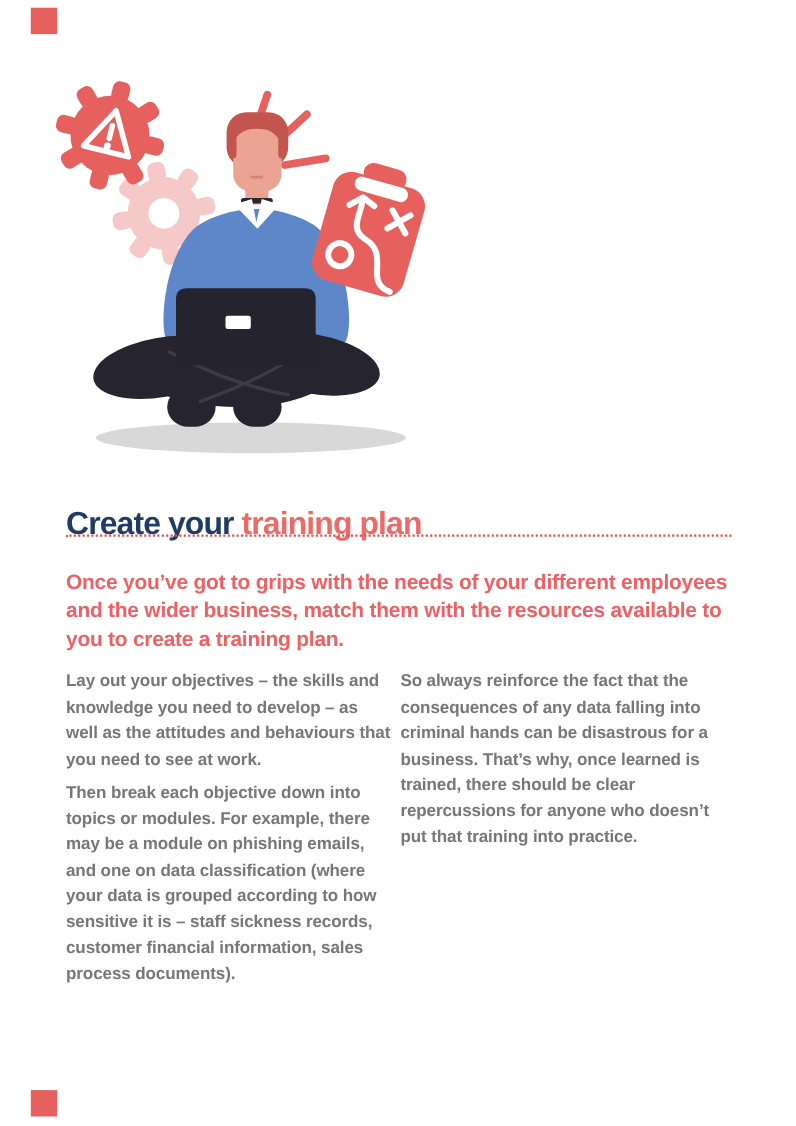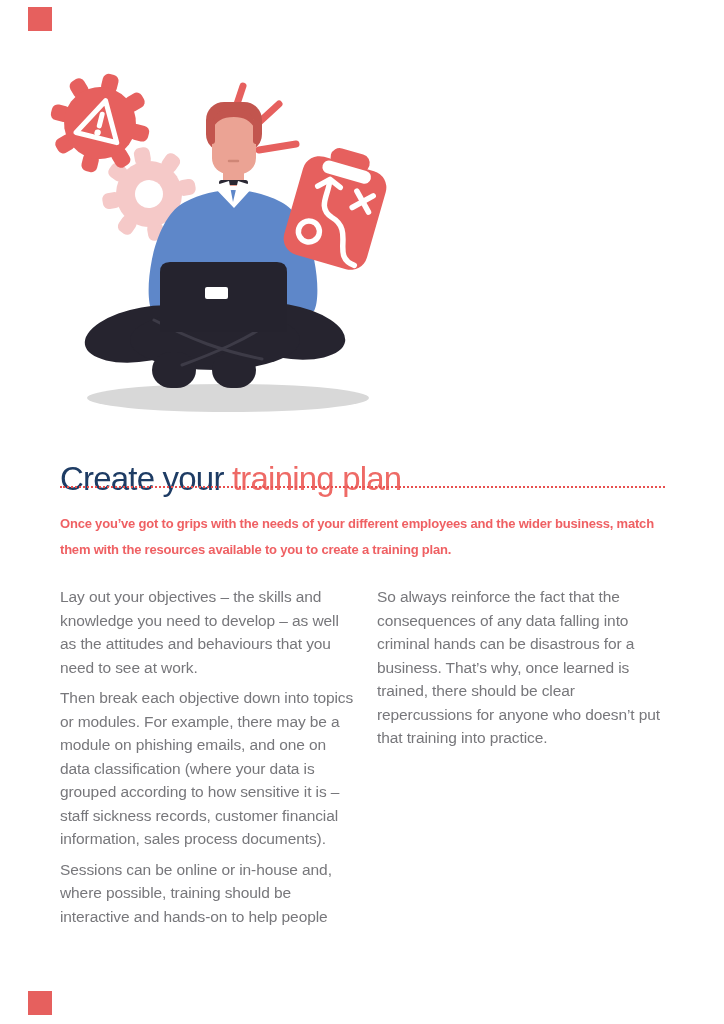--- a/index.html
+++ b/index.html
@@ -6,33 +6,33 @@
   body{
     width:724px;height:1024px;position:relative;background:#ffffff;
     font-family:"Liberation Sans", sans-serif;overflow:hidden;
   }
   .corner-mark{position:absolute;left:28px;width:24px;height:24px;background:#e6605e;}
   .corner-mark.top{top:7px;}
   .corner-mark.bottom{top:991px;}
   .illustration{position:absolute;left:42px;top:68px;width:360px;height:350px;}
   .heading{
     position:absolute;left:60px;top:441px;width:620px;
-    font-size:33px;font-weight:normal;letter-spacing:-0.8px;line-height:32px;white-space:nowrap;
+    font-size:29px;font-weight:bold;letter-spacing:-0.8px;line-height:32px;white-space:nowrap;
   }
   .heading .navy{color:#1e3c64;}
   .heading .coral{color:#ee6a66;}
   .dotted-divider{
     position:absolute;left:60px;top:486px;width:605px;height:0;
     border-top:2px dotted #e84f4e;
   }
   .intro{
     position:absolute;left:60px;top:498px;width:614px;
-    font-size:13px;font-weight:bold;color:#ef6063;line-height:26px;letter-spacing:-0.2px;
+    font-size:19px;font-weight:bold;color:#ef6063;line-height:26px;letter-spacing:-0.2px;
   }
-  .columns{position:absolute;left:60px;top:585px;display:flex;gap:21px;}
+  .columns{position:absolute;left:60px;top:608px;display:flex;gap:8px;font-weight:bold;}
   .col{width:296px;}
   .col p{
     margin:0 0 7px 0;font-size:15.5px;line-height:23.5px;color:#77777b;letter-spacing:-0.1px;
   }
 </style>
 </head>
 <body>
 
 <div class="corner-mark top"></div>
 <div class="corner-mark bottom"></div>
@@ -121,18 +121,17 @@
 <h1 class="heading"><span class="navy">Create your</span><span class="coral"> training plan</span></h1>
 
 <div class="dotted-divider"></div>
 
 <p class="intro">Once you’ve got to grips with the needs of your different employees and the wider business, match them with the resources available to you to create a training plan.</p>
 
 <div class="columns">
   <div class="col">
     <p>Lay out your objectives – the skills and knowledge you need to develop – as well as the attitudes and behaviours that you need to see at work.</p>
     <p>Then break each objective down into topics or modules. For example, there may be a module on phishing emails, and one on data classification (where your data is grouped according to how sensitive it is – staff sickness records, customer financial information, sales process documents).</p>
-    <p>Sessions can be online or in-house and, where possible, training should be interactive and hands-on to help people</p>
   </div>
   <div class="col">
     <p>So always reinforce the fact that the consequences of any data falling into criminal hands can be disastrous for a business. That’s why, once learned is trained, there should be clear repercussions for anyone who doesn’t put that training into practice.</p>
   </div>
 </div>
 
 </body></html>

